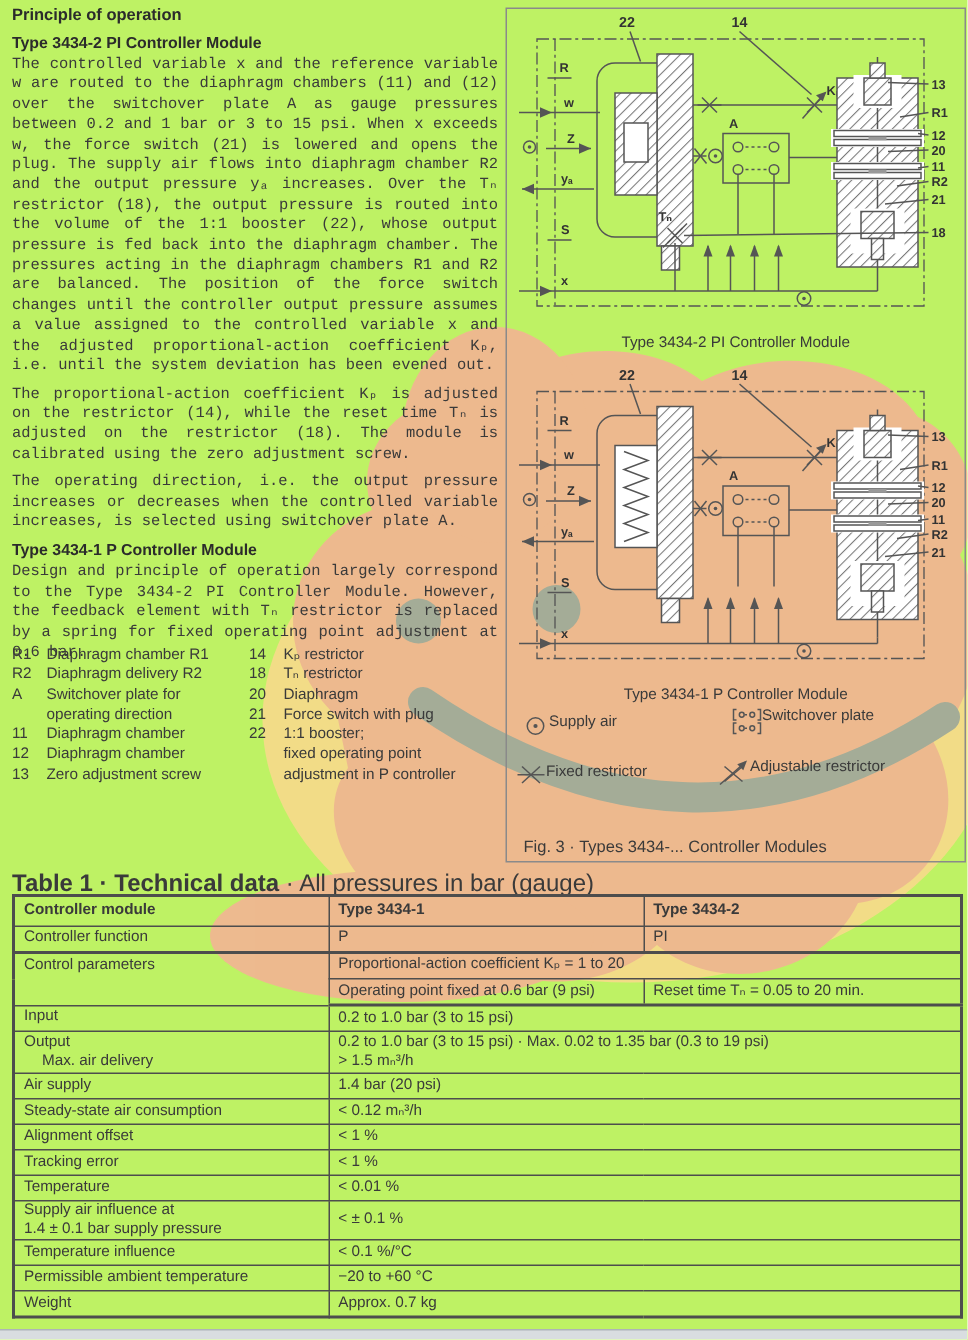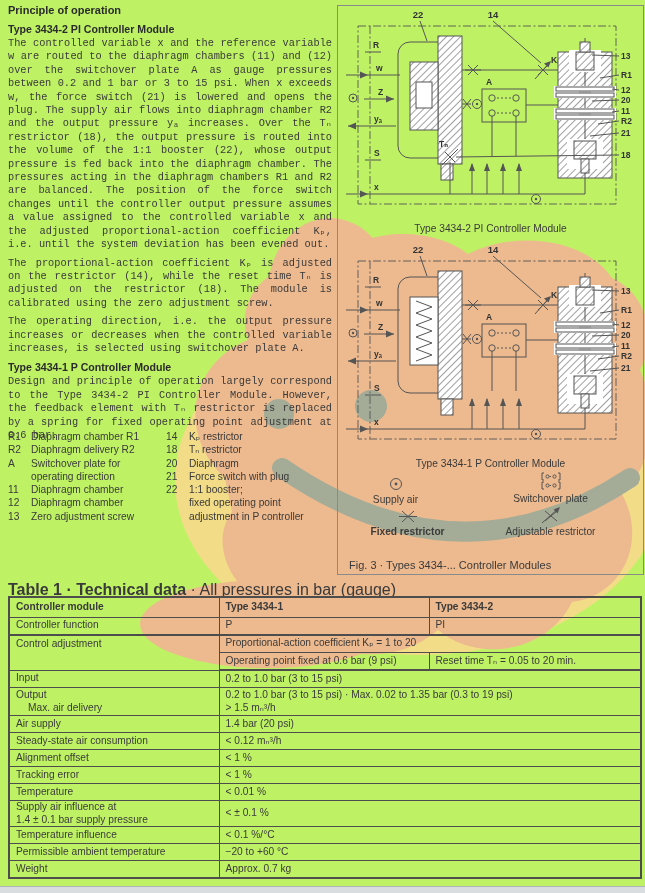--- a/index.html
+++ b/index.html
@@ -20,21 +20,21 @@
   .li .t{white-space:pre-line;}
   
   .figbox{position:absolute;left:337px;top:5px;width:305px;height:568px;border:1px solid #8a8a8a;z-index:1;}
   .dcap{position:absolute;left:0;width:100%;text-align:center;font-size:10.2px;color:#3a3a3a;}
   .figcap{position:absolute;left:11px;bottom:3px;font-size:11px;}
   .diag{position:absolute;left:2px;display:block;}
   .diag text{font-family:"Liberation Sans","DejaVu Sans",sans-serif;font-size:8.5px;font-weight:bold;fill:#333;}
   .diag text.big{font-size:9.5px;}
   .s{stroke:#555;fill:none;stroke-width:1;}
   .dd{stroke:#555;fill:none;stroke-width:0.9;stroke-dasharray:8 2.5 2 2.5;}
-  .sym{position:absolute;display:flex;flex-direction:column;align-items:center;font-size:10.2px;}
+  .sym{position:absolute;display:flex;flex-direction:row;font-size:10.2px;}
   .sym svg{display:block;margin-bottom:2px;}
   
   .tabletitle{position:absolute;left:8px;top:581px;font-size:16px;z-index:1;}
   table.tech{position:absolute;left:8px;top:596px;width:632px;border-collapse:collapse;z-index:1;
              font-size:10.2px;color:#3a3a3a;table-layout:fixed;}
   table.tech{border:2px solid #4d4d4d;}
   table.tech td{border:1px solid #4d4d4d;padding:0 6px;height:16px;line-height:12.6px;background:transparent;}
   td.c{text-align:left;}
   td.b{font-weight:bold;margin-left:12px;}
   tr.thickrow td{border-bottom-width:2px;}
@@ -391,21 +391,21 @@
             <circle cx="13.5" cy="4.5" r="1.6"></circle>
           <line x1="8.5" y1="4.5" x2="11.5" y2="4.5" stroke-dasharray="1.5 1.5"></line>
           <path d="M3,10 h-2 v7 h2 M17,10 h2 v7 h-2"></path>
             <circle cx="6.5" cy="13.5" r="1.6"></circle>
             <circle cx="13.5" cy="13.5" r="1.6"></circle>
           <line x1="8.5" y1="13.5" x2="11.5" y2="13.5" stroke-dasharray="1.5 1.5"></line>
         </g>
       </svg>
       <span>Switchover plate</span>
     </div>
-    <div class="sym" style="left:22px;top:503px;width:95px;font-weight:bold;">
+    <div class="sym" style="left:6px;top:503px;width:95px;">
       <svg width="20" height="15" viewBox="0 0 20 15">
         <g class="s">
             <line x1="4" y1="2" x2="16" y2="13"></line>
             <line x1="4" y1="13" x2="16" y2="2"></line>
             <line x1="1" y1="7.5" x2="19" y2="7.5"></line>
           </g>
       </svg>
       <span>Fixed restrictor</span>
     </div>
     <div class="sym" style="left:140px;top:500px;width:145px;">
@@ -438,21 +438,21 @@
       <td class="b">Controller module</td>
       <td class="b c">Type 3434-1</td>
       <td class="b c">Type 3434-2</td>
     </tr>
     <tr class="thickrow" style="height:17px">
       <td>Controller function</td>
       <td class="c">P</td>
       <td class="c">PI</td>
     </tr>
     <tr style="height:18px">
-      <td rowspan="2" style="vertical-align:top;padding-top:2px">Control adjustment</td>
+      <td rowspan="2" style="vertical-align:top;padding-top:2px">Control parameters</td>
       <td colspan="2" class="c nb">Proportional-action coefficient Kₚ = 1 to 20</td>
     </tr>
     <tr class="thickrow" style="height:16px">
       <td class="c nt">Operating point fixed at 0.6 bar (9 psi)</td>
       <td class="c nt">Reset time Tₙ = 0.05 to 20 min.</td>
     </tr>
     <tr style="height:16px">
       <td>Input</td>
       <td colspan="2" class="c">0.2 to 1.0 bar (3 to 15 psi)</td>
     </tr>

